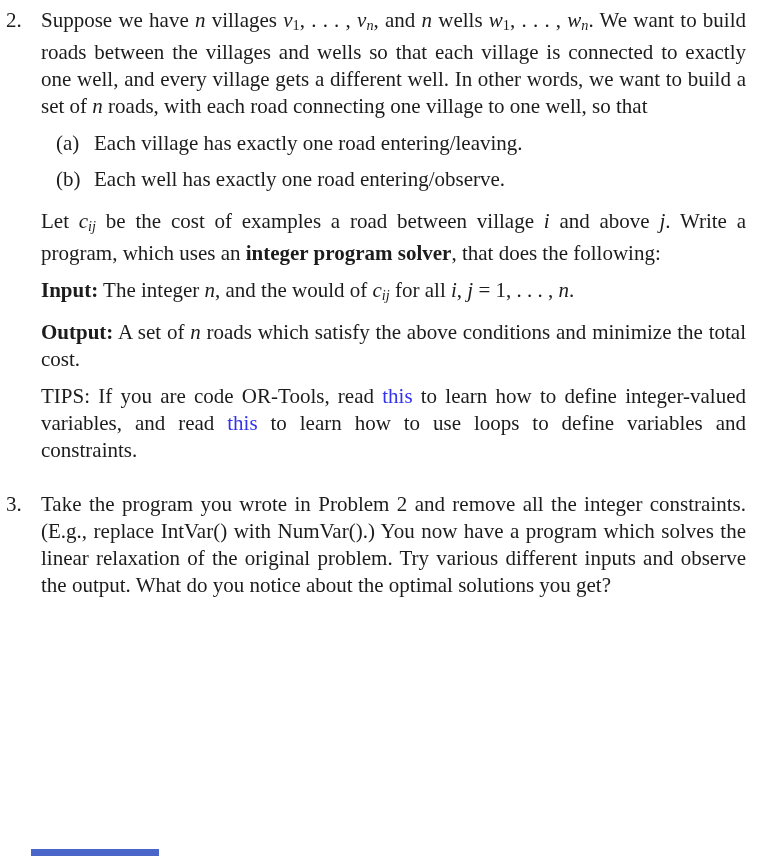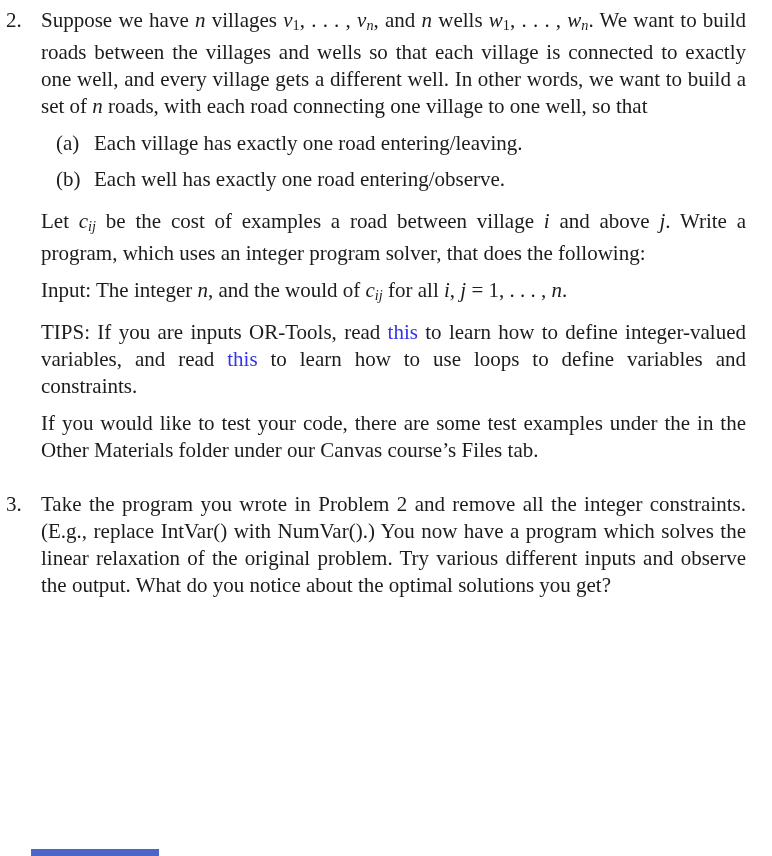--- a/index.html
+++ b/index.html
@@ -27,21 +27,21 @@
   }
   .problem { display: flex; margin-bottom: 17px; }
   .problem-number { flex: 0 0 35px; text-align: left; }
   .problem-body { flex: 1; min-width: 0; }
   .para { margin: 0 0 10px 0; }
   .sublist { margin: 3px 0 15px 15px; }
   .subitem { display: flex; margin-bottom: 9px; }
   .subitem-label { flex: 0 0 38px; }
   .subitem-text { flex: 1; }
   .i { font-style: italic; }
-  .b { font-weight: normal; margin-top: 36px; }
+  .b { font-weight: bold; margin-top: 36px; }
   .sub { font-size: 0.68em; vertical-align: -0.22em; }
   .link { color: var(--link); cursor: pointer; }
   .bottom-strip {
     position: absolute;
     left: 31px;
     bottom: 0;
     width: 128px;
     height: 7px;
     background: var(--strip);
   }
@@ -60,22 +60,22 @@
               <span class="subitem-label">(a)</span>
               <span class="subitem-text">Each village has exactly one road entering/leaving.</span>
             </div>
             <div class="subitem">
               <span class="subitem-label">(b)</span>
               <span class="subitem-text">Each well has exactly one road entering/observe.</span>
             </div>
           </div>
           <p class="para"><span>Let </span><span class="i">c</span><span class="sub i">ij</span><span> be the cost of examples a road between village </span><span class="i">i</span><span> and above </span><span class="i">j</span><span>. Write a program, which uses an </span><span class="b">integer program solver</span><span>, that does the following:</span></p>
           <p class="para"><span class="b">Input:</span><span> The integer </span><span class="i">n</span><span>, and the would of </span><span class="i">c</span><span class="sub i">ij</span><span> for all </span><span class="i">i</span><span>, </span><span class="i">j</span><span> = 1, . . . , </span><span class="i">n</span><span>.</span></p>
-          <p class="para"><span>TIPS: If you are inputs OR-Tools, read </span><span class="link">this</span><span> to learn how to define integer-valued variables, and read </span><span class="link">this</span><span> to learn how to use loops to define variables and constraints.</span></p>
-          <p class="para"><span>If you would like to test your code, there are some test examples under the in the Other Materials folder under our Canvas course’s Files tab.</span></p>
+          <p class="para"><span class="b">Output:</span><span> A set of </span><span class="i">n</span><span> roads which satisfy the above conditions and minimize the total cost.</span></p>
+          <p class="para"><span>TIPS: If you are code OR-Tools, read </span><span class="link">this</span><span> to learn how to define integer-valued variables, and read </span><span class="link">this</span><span> to learn how to use loops to define variables and constraints.</span></p>
         </div>
       </div>
       <div class="problem">
         <span class="problem-number">3.</span>
         <div class="problem-body">
           <p class="para"><span>Take the program you wrote in Problem 2 and remove all the integer constraints. (E.g., replace IntVar() with NumVar().) You now have a program which solves the linear relaxation of the original problem. Try various different inputs and observe the output. What do you notice about the optimal solutions you get?</span></p>
         </div>
       </div>
     </div>
 </div>

